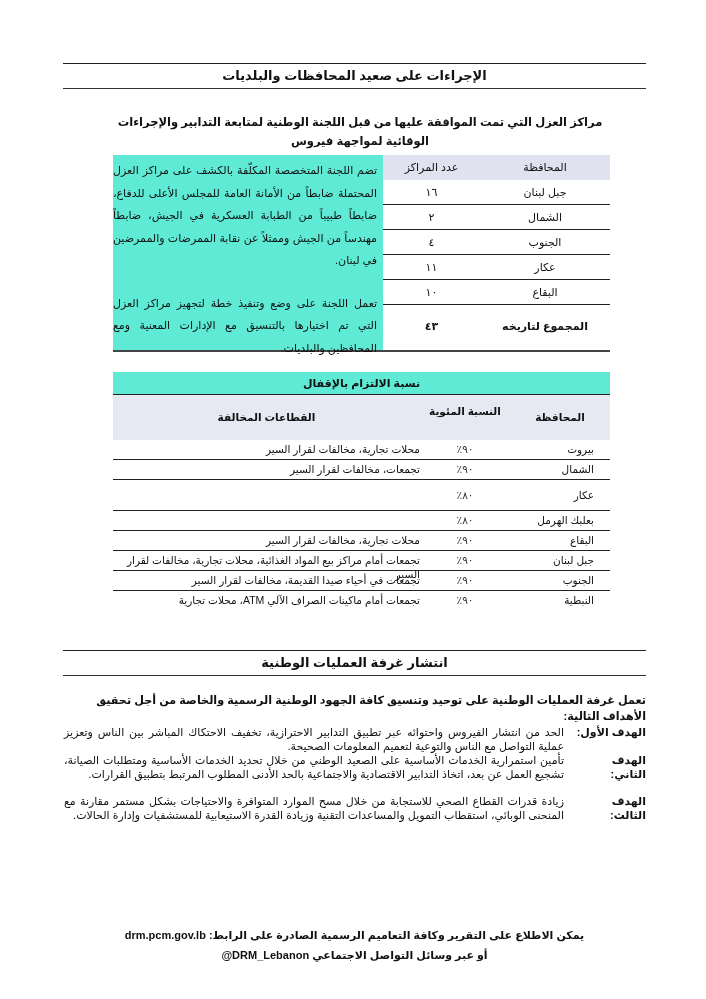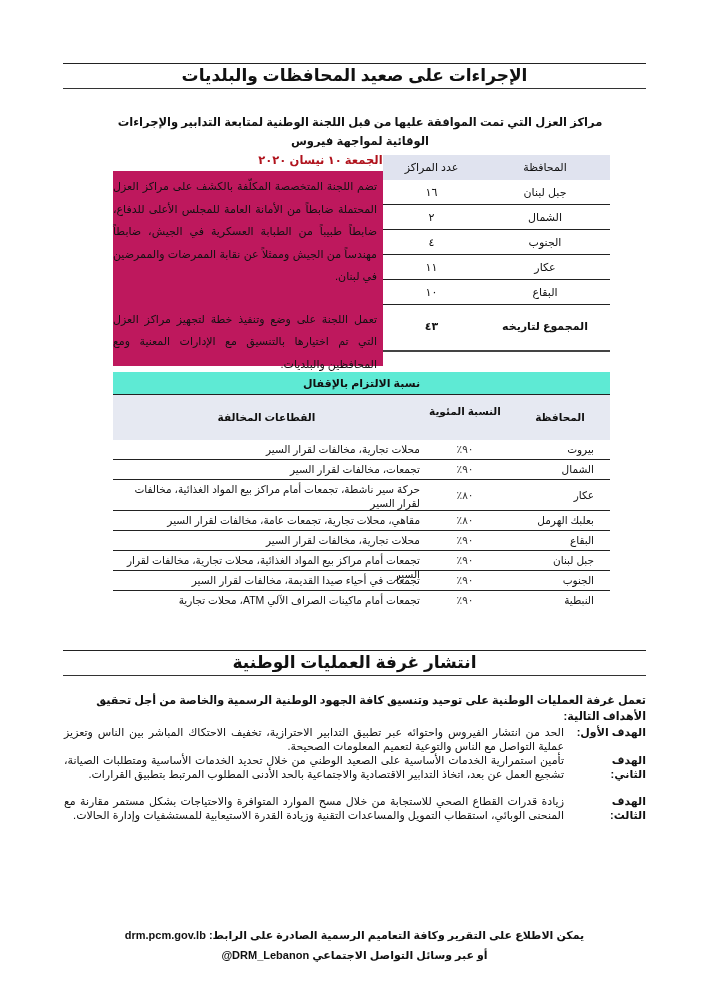--- a/index.html
+++ b/index.html
@@ -5,21 +5,21 @@
     html, body { margin: 0; padding: 0; background: #ffffff; }
     body {
       width: 706px; height: 999px; position: relative; overflow: hidden;
       font-family: "Liberation Sans", "DejaVu Sans", sans-serif; color: #111;
     }
     .page { position: absolute; left: 0; top: 0; width: 706px; height: 999px; direction: rtl; }
 
     .section-header {
       position: absolute; left: 63px; width: 583px;
       border-top: 1.6px solid #222; border-bottom: 1.2px solid #333;
-      text-align: center; font-weight: bold; font-size: 17px;
+      text-align: center; font-weight: bold; font-size: 13px;
       height: 24px; line-height: 24px;
     }
     #hdr1 { top: 63px; }
     #hdr2 { top: 650px; }
 
     .intro {
       position: absolute; left: 100px; width: 520px; text-align: center;
       font-weight: bold; font-size: 11.5px; line-height: 19px;
     }
     #intro1 { top: 113px; }
@@ -37,22 +37,22 @@
     .c-gov { right: 0; width: 130px; }
     .c-num { right: 130px; width: 97px; }
     .t1-row {
       position: absolute; right: 0; width: 227px; height: 24px; line-height: 24px;
       border-bottom: 1.3px solid #222; font-size: 11px; background: #fff;
     }
     .t1-head span { line-height: 25px; }
     .t1-total { font-weight: bold; height: 38px; line-height: 38px; border-bottom: none; }
     .t1-total span { line-height: 38px; }
     .t1-note {
-      position: absolute; left: 0; top: 16px; width: 270px; height: 195px;
-      background: #be185d; font-size: 11px; line-height: 22.5px;
+      position: absolute; left: 0; top: 0; width: 270px; height: 195px;
+      background: #5eead4; font-size: 11px; line-height: 22.5px;
       padding: 4px 6px 0 0; box-sizing: border-box; text-align: justify;
       text-align-last: right;
     }
     .t1-note p { margin: 0 0 20px 0; }
 
     
     .t2 { position: absolute; left: 113px; top: 372px; width: 497px; }
     .t2-title {
       height: 22px; line-height: 22px; background: #5eead4;
       text-align: center; font-weight: bold; font-size: 11px;
@@ -160,26 +160,24 @@
       <span class="r-sec">محلات تجارية، مخالفات لقرار السير</span>
     </div>
     <div class="t2-row">
       <span class="r-gov">الشمال</span>
       <span class="r-pct">٩٠٪</span>
       <span class="r-sec">تجمعات، مخالفات لقرار السير</span>
     </div>
     <div class="t2-row tall">
       <span class="r-gov">عكار</span>
       <span class="r-pct">٨٠٪</span>
-      <span class="r-sec">حركة سير ناشطة، تجمعات أمام مراكز بيع المواد الغذائية، مخالفات لقرار السير</span>
     </div>
     <div class="t2-row">
       <span class="r-gov">بعلبك الهرمل</span>
       <span class="r-pct">٨٠٪</span>
-      <span class="r-sec">مقاهي، محلات تجارية، تجمعات عامة، مخالفات لقرار السير</span>
     </div>
     <div class="t2-row">
       <span class="r-gov">البقاع</span>
       <span class="r-pct">٩٠٪</span>
       <span class="r-sec">محلات تجارية، مخالفات لقرار السير</span>
     </div>
     <div class="t2-row">
       <span class="r-gov">جبل لبنان</span>
       <span class="r-pct">٩٠٪</span>
       <span class="r-sec">تجمعات أمام مراكز بيع المواد الغذائية، محلات تجارية، مخالفات لقرار السير</span>

